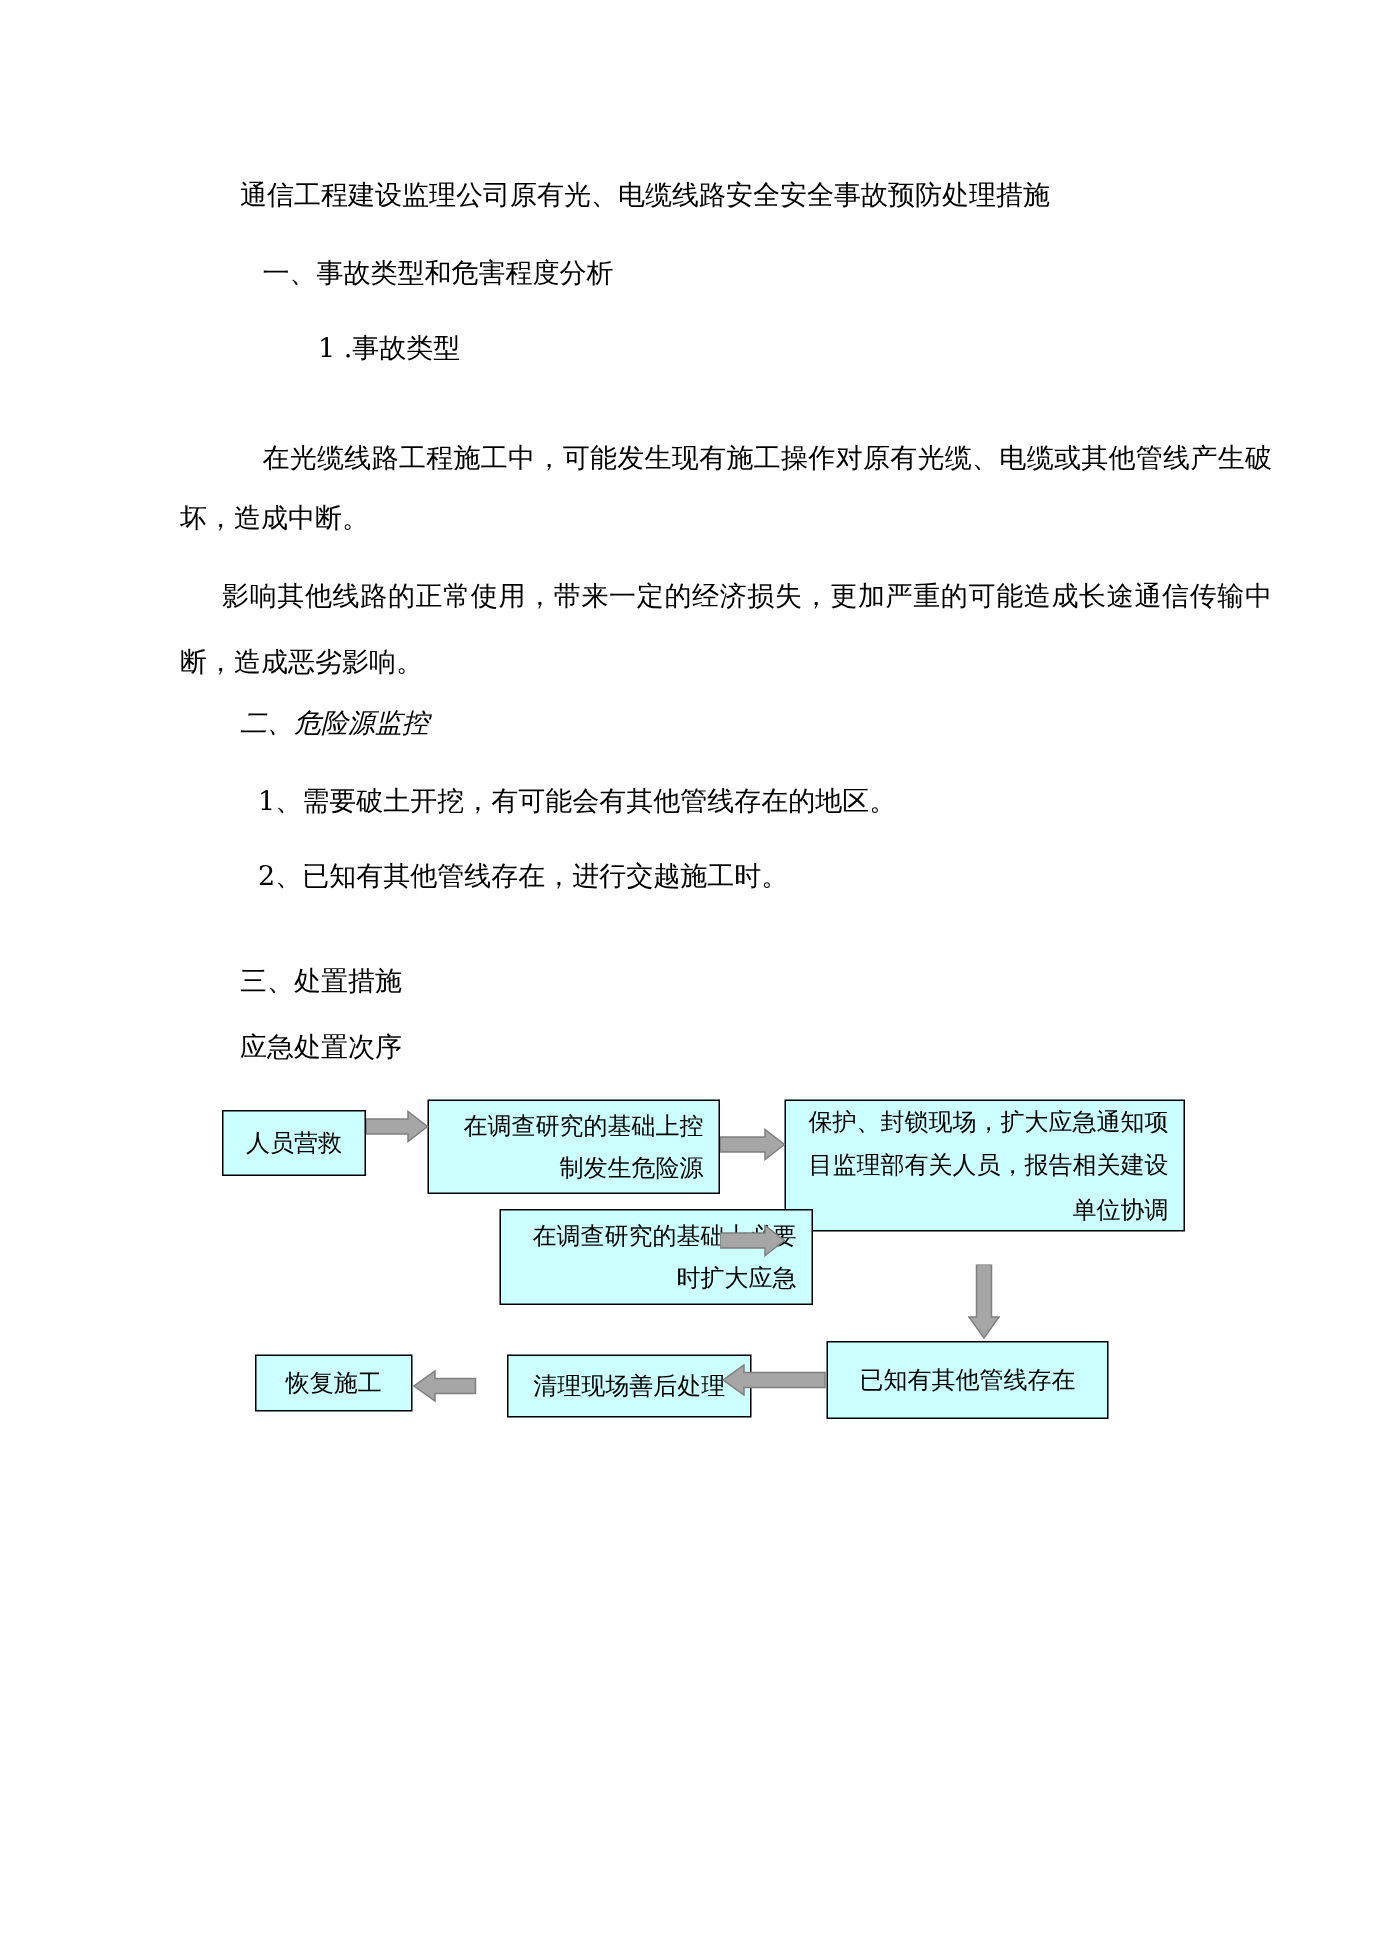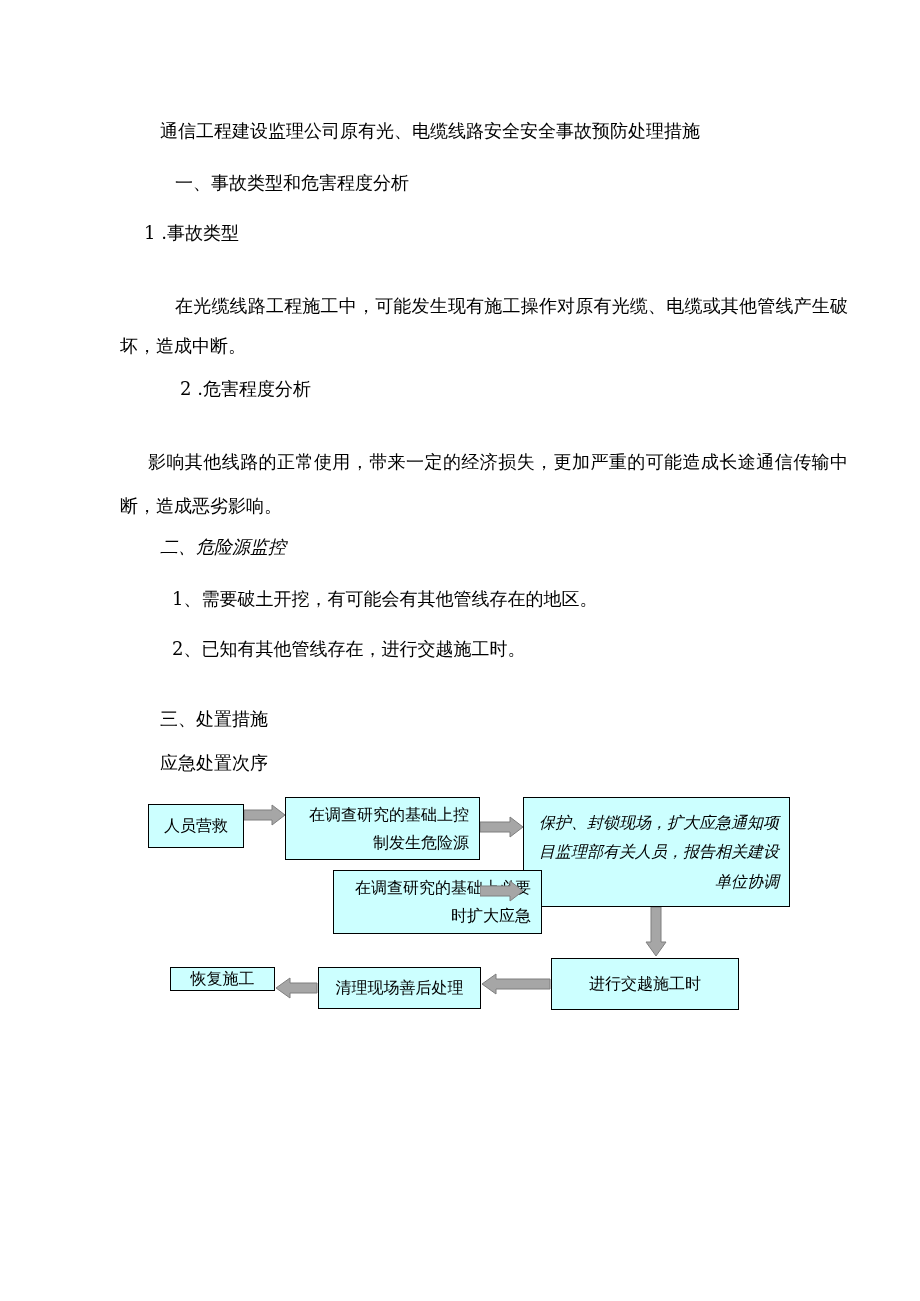--- a/index.html
+++ b/index.html
@@ -5,21 +5,21 @@
   html,body{margin:0;padding:0;}
   body{
     width:920px;height:1301px;background:#ffffff;color:#000;
     font-family:"DejaVu Serif","Liberation Serif",serif;
     font-size:18px;position:relative;overflow:hidden;
   }
   .doc{padding:118px 72px 0 120px;}
   .line{line-height:26px;margin:0;}
   .title{margin:0 0 26px 40px;}
   .h1{margin:0 0 24px 55px;}
-  .sub1{margin:0 0 40px 24px;}
+  .sub1{margin:0 0 40px 92px;}
   .sub2{margin:0 0 38px 60px;}
   .para{line-height:40px;text-indent:55px;text-align:justify;margin:0 0 10px 0;}
   .para2{line-height:44px;text-indent:28px;text-align:justify;margin:0 0 6px 0;}
   .h2{margin:0 0 26px 40px;font-style:italic;}
   .item1{margin:0 0 24px 52px;}
   .item2{margin:0 0 44px 52px;}
   .h3{margin:0 0 18px 40px;}
   .caption{margin:0 0 16px 40px;}
 
   .flowchart{position:relative;width:920px;height:235px;font-family:"DejaVu Sans","Liberation Sans",sans-serif;padding-left:24px;}
@@ -29,58 +29,57 @@
     display:flex;align-items:center;
   }
   .fc-center{justify-content:center;text-align:center;}
   .fc-left{justify-content:flex-start;text-align:right;padding:4px 10px 4px 14px;}
   .arr{position:absolute;}
   .arr svg{display:block;}
   .arr polygon{stroke-width:1;}
 
   #box-rescue {left:148px;top:12px; width:96px; height:44px;}
   #box-control{left:285px;top:5px;  width:195px;height:63px;}
-  #box-protect{left:523px;top:5px;  width:267px;height:110px;line-height:1.85;font-style:italic;}
+  #box-protect{left:523px;top:5px;  width:267px;height:88px;line-height:1.85;}
   #box-expand {left:285px;top:78px; width:209px;height:64px;margin-left:48px;}
   #box-repair {left:551px;top:166px;width:188px;height:52px;}
   #box-cleanup{left:318px;top:175px;width:163px;height:42px;}
-  #box-resume {left:170px;top:175px;width:105px;height:24px;text-align:right;}
+  #box-resume {left:170px;top:175px;width:105px;height:38px;text-align:right;}
 
   #arr-1{left:244px;top:12px;}
   #arr-2{left:480px;top:24px;}
   #arr-3{left:480px;top:88px;}
   #arr-4{left:645px;top:115px;}
   #arr-5{left:481px;top:181px;}
   #arr-6{left:275px;top:185px;}
 </style>
 </head>
 <body>
 
 <div class="doc">
   <p class="line title">通信工程建设监理公司原有光、电缆线路安全安全事故预防处理措施</p>
   <p class="line h1">一、事故类型和危害程度分析</p>
   <p class="line sub1">1 .事故类型</p>
   <p class="para">在光缆线路工程施工中，可能发生现有施工操作对原有光缆、电缆或其他管线产生破坏，造成中断。</p>
-  <p class="line sub2">2 .危害程度分析</p>
   <p class="para2">影响其他线路的正常使用，带来一定的经济损失，更加严重的可能造成长途通信传输中断，造成恶劣影响。</p>
   <p class="line h2">二、危险源监控</p>
   <p class="line item1">1、需要破土开挖，有可能会有其他管线存在的地区。</p>
   <p class="line item2">2、已知有其他管线存在，进行交越施工时。</p>
   <p class="line h3">三、处置措施</p>
   <p class="line caption">应急处置次序</p>
 </div>
 
 <div class="flowchart">
 
   <div id="box-rescue" class="fc-box fc-center" style="background: rgb(204, 255, 255); border-color: rgb(0, 0, 0);">人员营救</div>
   <div id="box-control" class="fc-box fc-left" style="background: rgb(204, 255, 255); border-color: rgb(0, 0, 0);">在调查研究的基础上控制发生危险源</div>
   <div id="box-protect" class="fc-box fc-left" style="background: rgb(204, 255, 255); border-color: rgb(0, 0, 0);">保护、封锁现场，扩大应急通知项目监理部有关人员，报告相关建设单位协调</div>
   <div id="box-expand" class="fc-box fc-left" style="background: rgb(204, 255, 255); border-color: rgb(0, 0, 0);">在调查研究的基础上必要时扩大应急</div>
-  <div id="box-repair" class="fc-box fc-center" style="background: rgb(204, 255, 255); border-color: rgb(0, 0, 0);">进行交越施工时</div>
-  <div id="box-cleanup" class="fc-box fc-center" style="background: rgb(204, 255, 255); border-color: rgb(0, 0, 0);">清理现场善后处理</div>
+  <div id="box-repair" class="fc-box fc-center" style="background: rgb(204, 255, 255); border-color: rgb(0, 0, 0);">已知有其他管线存在</div>
+  <div id="box-cleanup" class="fc-box fc-center" style="background: rgb(204, 255, 255); border-color: rgb(0, 0, 0); margin-left: 20px;">清理现场善后处理</div>
   <div id="box-resume" class="fc-box fc-center" style="background: rgb(204, 255, 255); border-color: rgb(0, 0, 0);">恢复施工</div>
 
   <div id="arr-1" class="arr">
     <svg width="42" height="22" viewBox="0 0 42 22">
         <polygon points="0,6 28,6 28,1 41,11 28,21 28,16 0,16" fill="#a6a6a6" stroke="#7f7f7f"></polygon>
       </svg>
   </div>
   <div id="arr-2" class="arr">
     <svg width="44" height="22" viewBox="0 0 44 22">
         <polygon points="0,6 30,6 30,1 43,11 30,21 30,16 0,16" fill="#a6a6a6" stroke="#7f7f7f"></polygon>

